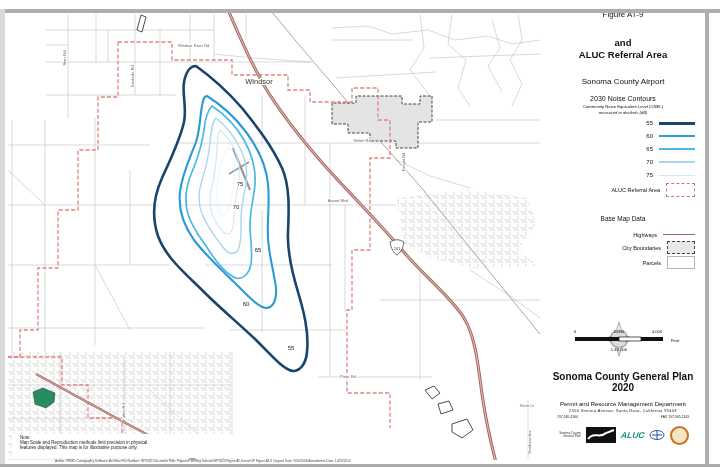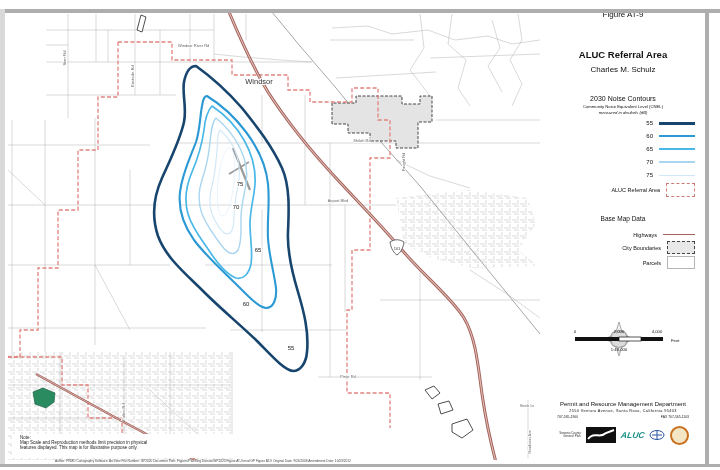--- a/index.html
+++ b/index.html
@@ -169,22 +169,23 @@
 
   <div class="note">
     <div class="nt">Note:</div>
     <div class="nl">Map Scale and Reproduction methods limit precision in physical</div>
     <div class="nl">features displayed. This map is for illustrative purpose only.</div>
   </div>
   <div class="fineprint">Author: PRMD Cartography   Software: ArcView   File Number: GP2020   Document Path: Figures/Planning Division/GP2020 Figure AT-9.mxd   GP Figure AT-9   Original Date: 9/24/2008   Amendment Date: 10/23/2012</div>
 
   <div class="panel">
     <div class="abs fig-label">Figure AT-9</div>
+    <div class="abs t2">and</div>
     <div class="abs t3">ALUC Referral Area</div>
-    <div class="abs s1">Charles M. Schulz</div>
+    <div class="abs s2">Sonoma County Airport</div>
 
     <div class="abs leg-title">2030 Noise Contours</div>
     <div class="abs leg-sub1">Community Noise Equivalent Level (CNEL)</div>
     <div class="abs leg-sub2">measured in decibels (dB)</div>
 
     <div class="lrow" style="top:115px">
       <span class="lab">55</span>
       <span class="sw c55"></span>
     </div>
     <div class="lrow" style="top:128px">
@@ -237,20 +238,21 @@
         <g font-size="4.2" fill="#111" text-anchor="middle">
           <text x="18" y="13">0</text>
           <text x="62" y="13">2,000</text>
           <text x="100" y="13">4,000</text>
           <text x="114" y="21.5" text-anchor="start">Feet</text>
           <text x="62" y="31">1:48,000</text>
         </g>
       </svg>
     </div>
 
+    <div class="abs plan1">Sonoma County General Plan 2020</div>
     <div class="abs dept">Permit and Resource Management Department</div>
     <div class="abs addr">2550 Ventura Avenue, Santa Rosa, California 95403</div>
     <div class="phones">
       <span>707-565-1900</span>
       <span>FAX 707-565-1103</span>
     </div>
 
     <div class="logos">
       <div class="logo-cap">Sonoma County General Plan</div>
       <div class="logo-black">

